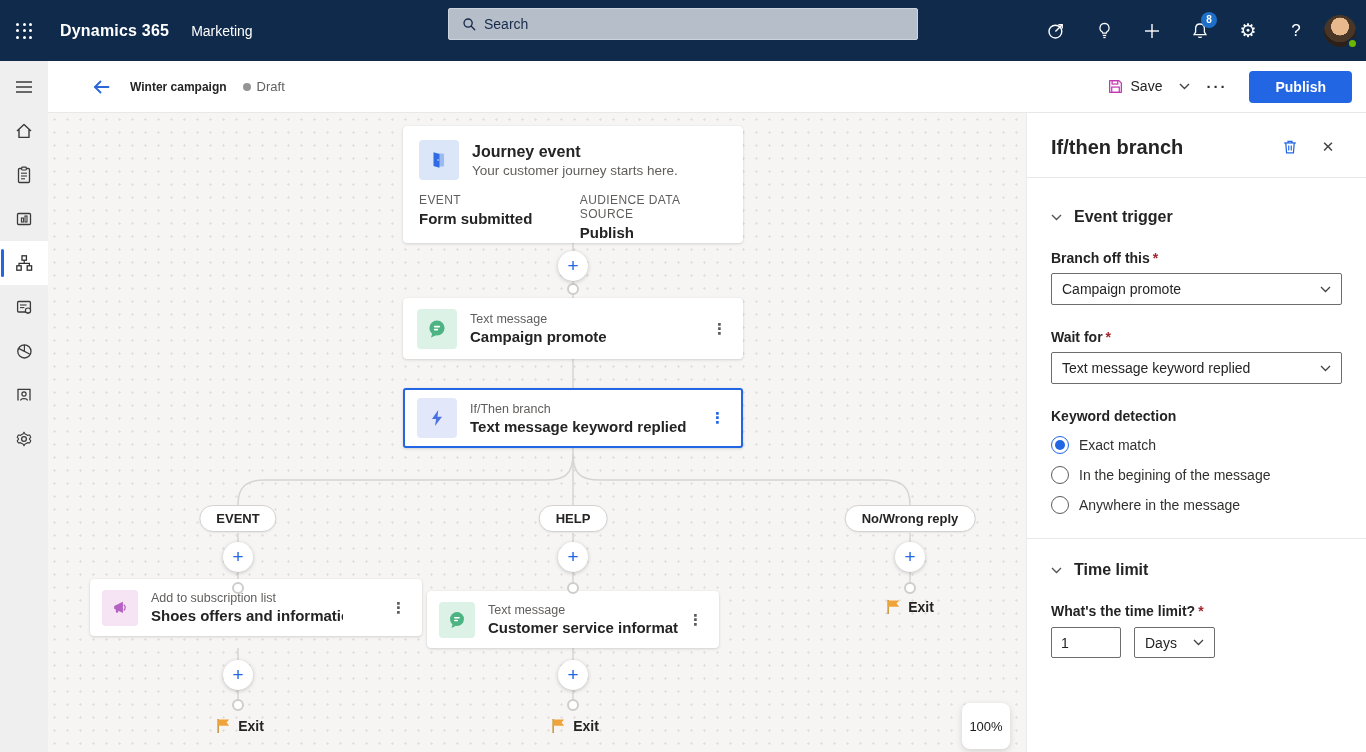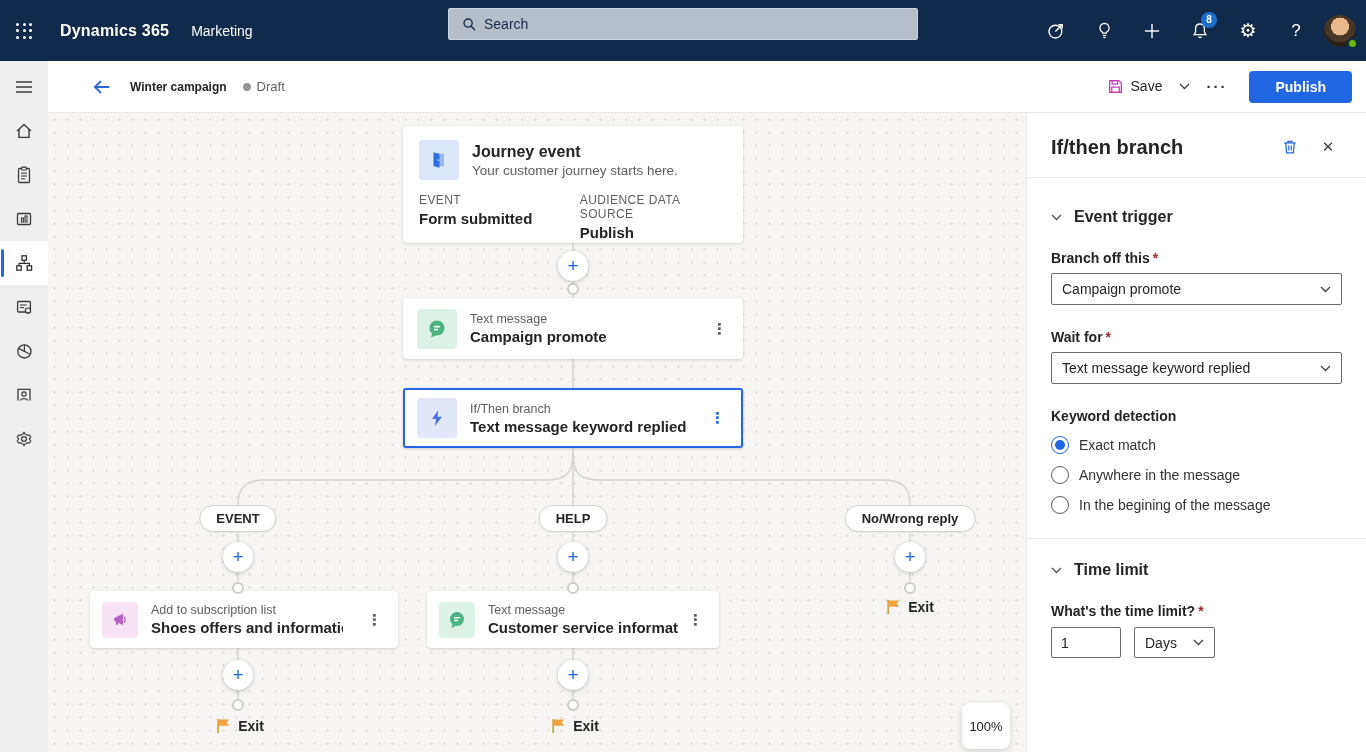--- a/index.html
+++ b/index.html
@@ -405,21 +405,21 @@
         <div class="plus-btn" style="left:510px; top:429px;">
             <span>+</span>
           </div>
         <div class="plus-btn" style="left:847px; top:429px;">
             <span>+</span>
           </div>
         <div class="ring" style="left:184px; top:469px;"></div>
         <div class="ring" style="left:519px; top:469px;"></div>
         <div class="ring" style="left:856px; top:469px;"></div>
 
-        <div class="node" style="left:42px; top:478px; width:308px; height:57px;">
+        <div class="node" style="left:42px; top:466px; width:332px; height:57px;">
           <div class="node-row" style="padding:0 12px;">
             <div class="tile tile-36 tile-pink">
               <svg width="20" height="20" viewBox="0 0 24 24">
                 <path d="M5 9.5 L15.5 4.5 V18 L5 13 Z" fill="#b561c2"></path>
                 <rect x="7" y="12.6" width="3" height="5" rx="1.2" fill="#b561c2"></rect>
                 <path d="M16.5 8 a4.4 4.4 0 0 1 0 7" stroke="#b561c2" stroke-width="1.5" fill="none"></path>
               </svg>
             </div>
             <div class="node-texts" style="max-width:198px;">
               <div class="node-type">Add to subscription list</div>
@@ -528,25 +528,25 @@
         </div>
 
         <div class="field-label">Keyword detection</div>
         <div class="radio-group">
           <label class="radio-row">
             <span class="radio-circle selected"></span>
             <span class="radio-label">Exact match</span>
           </label>
           <label class="radio-row">
             <span class="radio-circle"></span>
-            <span class="radio-label">Anywhere in the message</span>
+            <span class="radio-label">In the begining of the message</span>
           </label>
           <label class="radio-row">
             <span class="radio-circle"></span>
-            <span class="radio-label">In the begining of the message</span>
+            <span class="radio-label">Anywhere in the message</span>
           </label>
         </div>
 
         <div class="panel-divider" style="margin-top:24px;"></div>
 
         <div class="section-head" style="margin-top:22px;">
           <svg width="11" height="7" viewBox="0 0 11 7">
             <polyline points="1,1 5.5,5.5 10,1" fill="none" stroke="#555" stroke-width="1.4"></polyline>
           </svg>
           <span class="section-title">Time limit</span>

